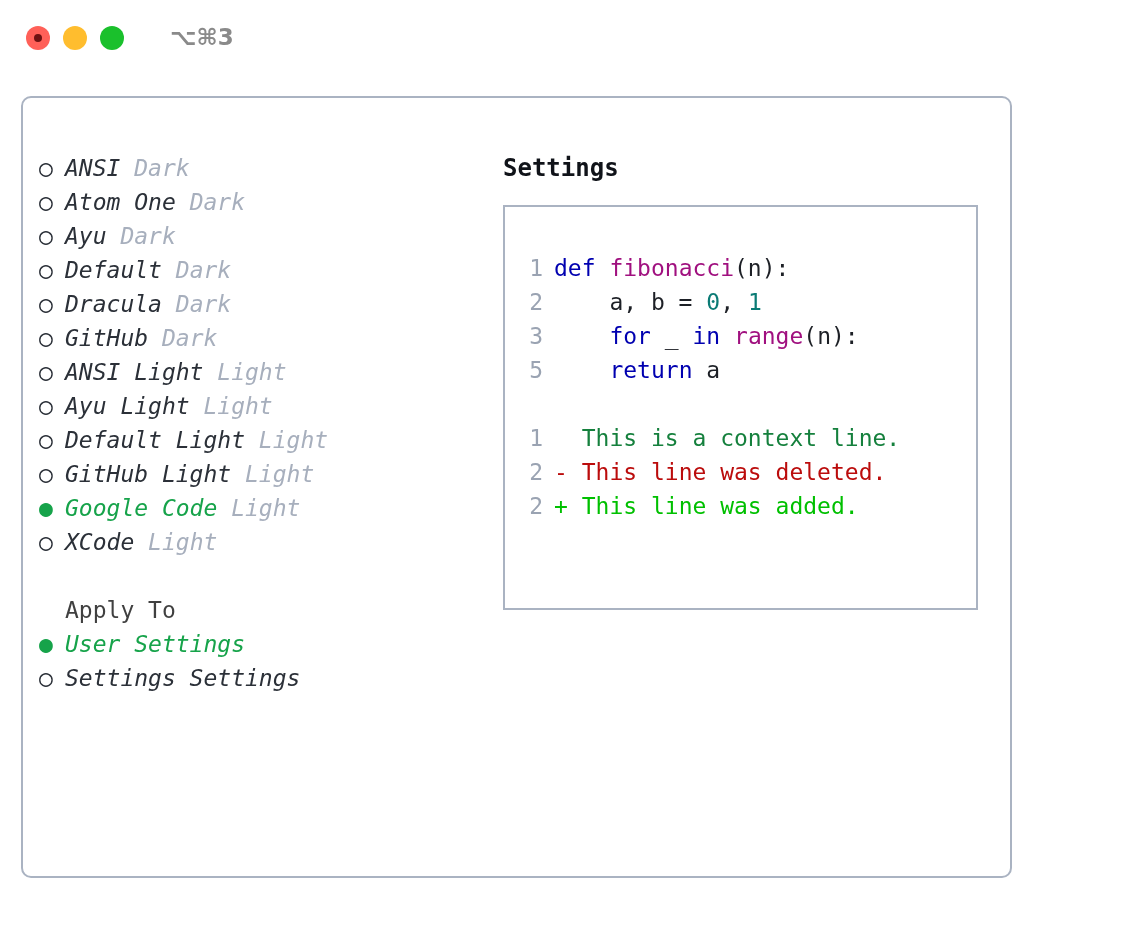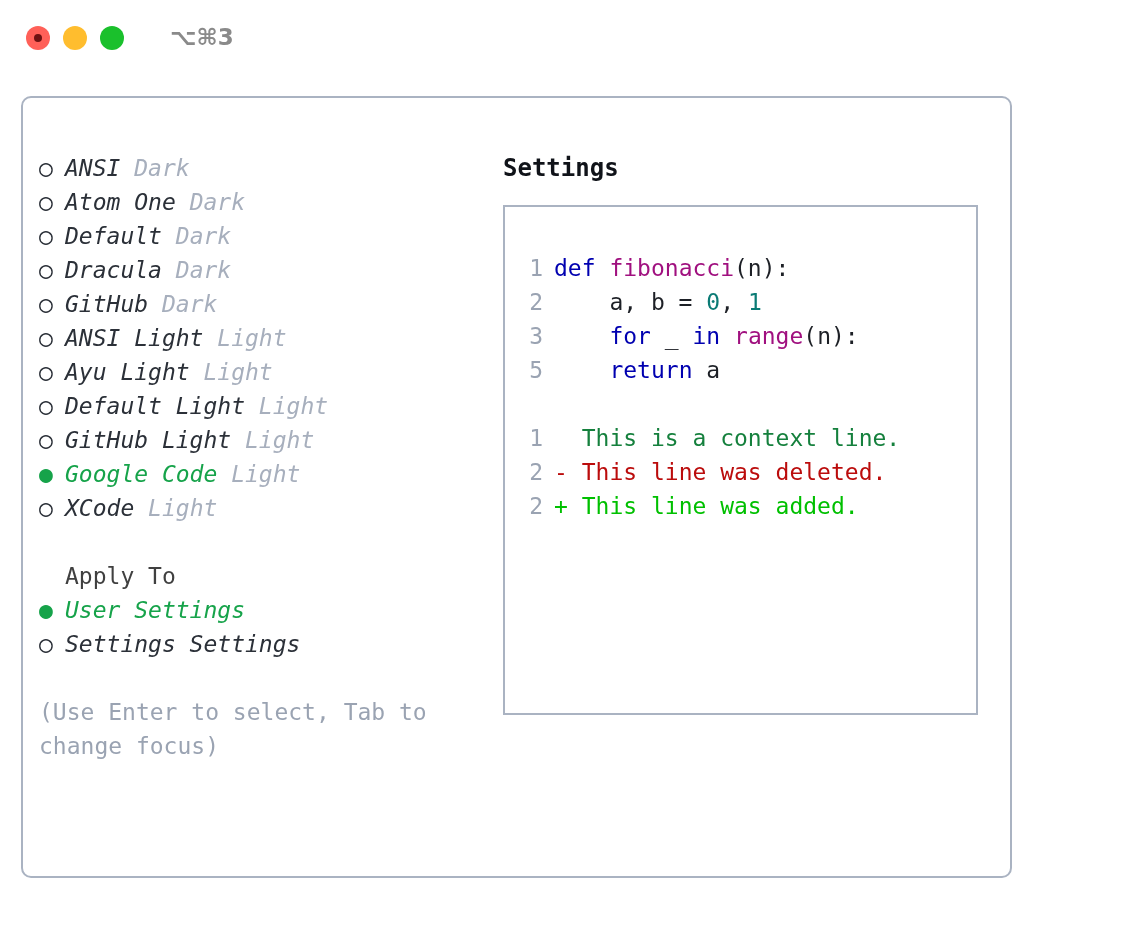--- a/index.html
+++ b/index.html
@@ -130,21 +130,21 @@
 
   
   .right-col {
     position: absolute;
     left: 480px; top: 53px;
     width: 490px;
   }
   .preview-box {
     margin-top: 20px;
     width: 475px;
-    height: 510px;
+    height: 405px;
     border: 2px solid #aab3c2;
     background: #ffffff;
     box-sizing: border-box;
     position: relative;
   }
   .code {
     position: absolute;
     left: 12px; top: 44px;
     font-size: 23px;
     line-height: 34px;
@@ -180,38 +180,38 @@
     <div class="shortcut">⌥⌘3</div>
   </div>
 
   <div class="panel">
 
     <div class="left-col">
 
       <div class="opt-list" id="theme-list">
           <span class="opt"><span class="marker">○</span><span class="opt-name">ANSI</span><span class="opt-suffix"> Dark</span></span>
           <span class="opt"><span class="marker">○</span><span class="opt-name">Atom One</span><span class="opt-suffix"> Dark</span></span>
+          <span class="opt"><span class="marker">○</span><span class="opt-name">Ayu</span><span class="opt-suffix"> Dark</span></span>
           <span class="opt"><span class="marker">○</span><span class="opt-name">Default</span><span class="opt-suffix"> Dark</span></span>
           <span class="opt"><span class="marker">○</span><span class="opt-name">Dracula</span><span class="opt-suffix"> Dark</span></span>
           <span class="opt"><span class="marker">○</span><span class="opt-name">GitHub</span><span class="opt-suffix"> Dark</span></span>
           <span class="opt"><span class="marker">○</span><span class="opt-name">ANSI Light</span><span class="opt-suffix"> Light</span></span>
           <span class="opt"><span class="marker">○</span><span class="opt-name">Ayu Light</span><span class="opt-suffix"> Light</span></span>
           <span class="opt"><span class="marker">○</span><span class="opt-name">Default Light</span><span class="opt-suffix"> Light</span></span>
           <span class="opt"><span class="marker">○</span><span class="opt-name">GitHub Light</span><span class="opt-suffix"> Light</span></span>
           <span class="opt selected"><span class="marker">●</span><span class="opt-name">Google Code</span><span class="opt-suffix"> Light</span></span>
           <span class="opt"><span class="marker">○</span><span class="opt-name">XCode</span><span class="opt-suffix"> Light</span></span>
         </div>
 
       <div class="section-head">Apply To</div>
       <div class="opt-list" id="apply-list">
           <span class="opt selected"><span class="marker">●</span><span class="opt-name">User Settings</span></span>
           <span class="opt"><span class="marker">○</span><span class="opt-name">Settings Settings</span></span>
         </div>
 
-      <div class="hint">(Use Enter to select, Tab to change focus)</div>
     </div>
 
     <div class="right-col">
       <div class="col-title">Settings</div>
       <div class="preview-box">
         <div class="code" id="code-area">
             <div class="cline"><span class="ln">1</span><span class="kw">def </span><span class="fn">fibonacci</span><span class="plain">(n):</span></div>
             <div class="cline"><span class="ln">2</span><span class="plain">    a, b = </span><span class="num">0</span><span class="plain">, </span><span class="num">1</span></div>
             <div class="cline"><span class="ln">3</span><span class="plain">    </span><span class="kw">for</span><span class="plain"> _ </span><span class="kw">in</span><span class="plain"> </span><span class="fn">range</span><span class="plain">(n):</span></div>
             <div class="cline"><span class="ln">5</span><span class="plain">    </span><span class="kw">return</span><span class="plain"> a</span></div>

